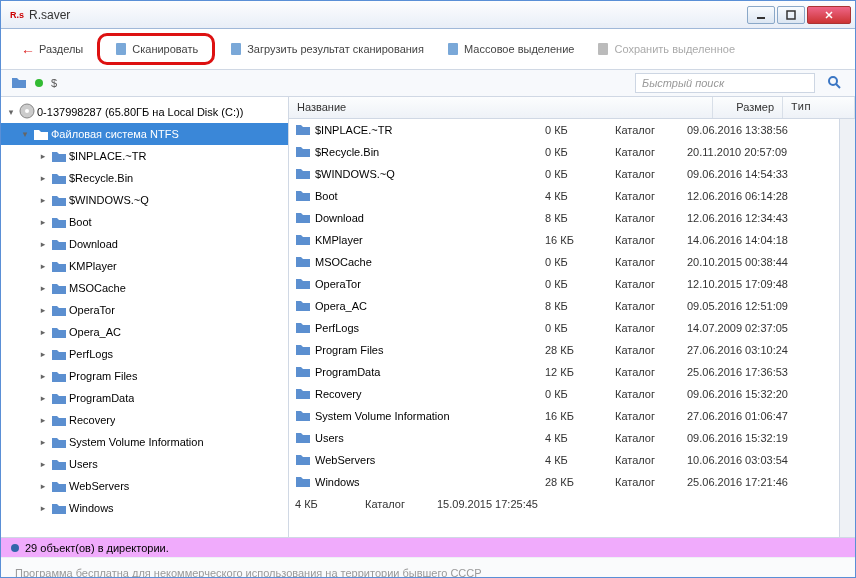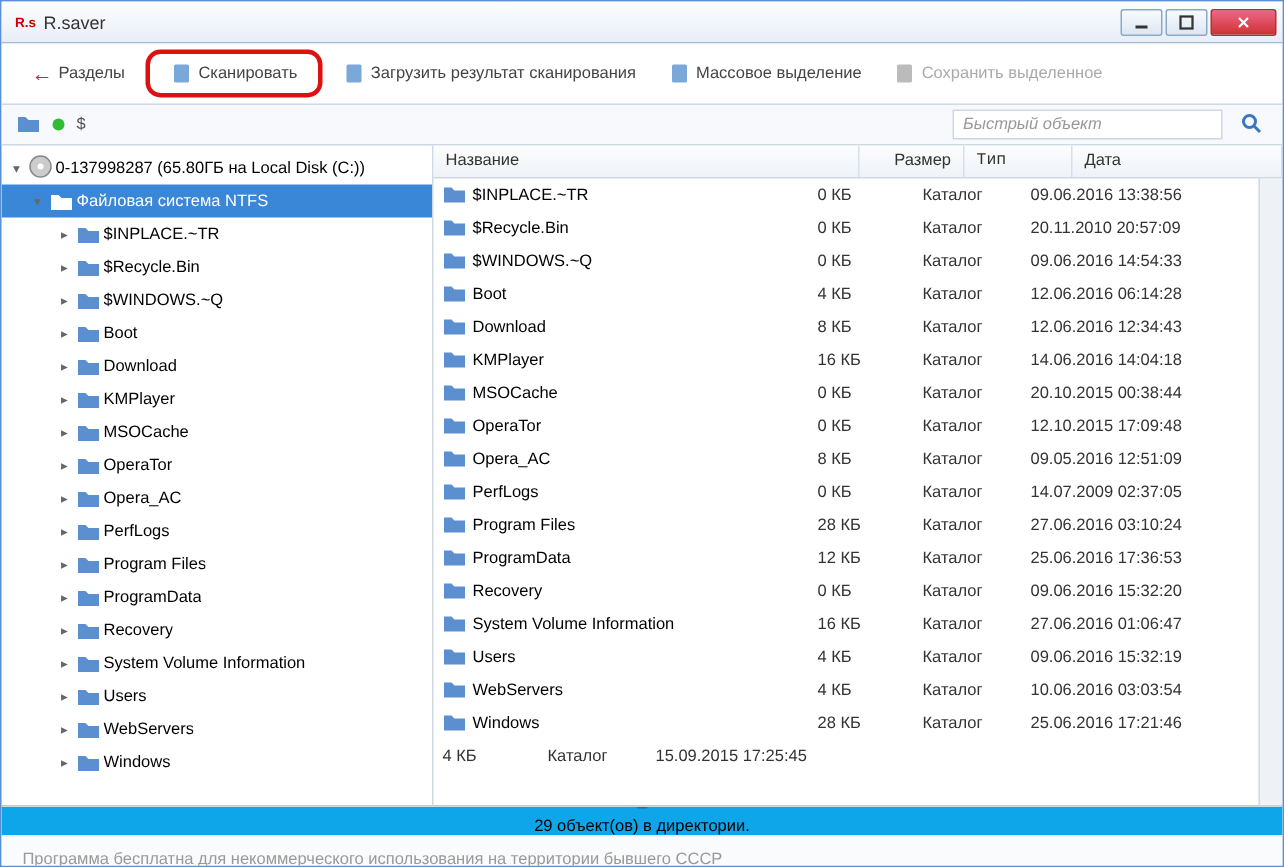--- a/index.html
+++ b/index.html
@@ -43,21 +43,21 @@
 .fl-col.type { width: 72px; font-family: Liberation Mono, monospace; }
 .fl-col.date { width: 140px; }
 .fl-body { flex: 1; overflow: hidden; }
 .fl-row { display: flex; align-items: center; height: 22px; padding-left: 6px; cursor: pointer; }
 .fl-row .fname { flex: 1; display: flex; align-items: center; gap: 4px; }
 .fl-row .fsize { width: 70px; text-align: left; color: #333; padding-right: 12px; }
 .fl-row .ftype { width: 72px; color: #333; }
 .fl-row .fdate { width: 152px; color: #333; }
 .scrollbar-v { width: 16px; background: #eef1f5; border-left: 1px solid #d0d8e4; }
 
-.statusbar { height: 20px; border-top: 1px solid #d0d8e4; display: flex; align-items: center; padding: 0 10px; gap: 6px; background: #0ea5e9; flex-direction: column; }
+.statusbar { height: 20px; border-top: 1px solid #d0d8e4; display: flex; align-items: center; padding: 0 10px; gap: 6px; background: #f0abfc; }
 .status-dot { width: 8px; height: 8px; background: #36a; border-radius: 50%; }
 .footer { height: 30px; display: flex; align-items: center; padding: 0 14px; color: #999; background: #fafbfc; border-top: 1px solid #eef1f5; }
 
 svg.folder { fill: #5b8fd0; }
 svg.folder-sel { fill: #fff; }
 svg.disk { fill: #888; }
 svg.doc-icon { fill: #7aa8d8; }
 </style>
 </head>
 <body>
@@ -117,21 +117,21 @@
   </div>
 </div>
 
 <div class="pathbar">
   <span class="path-icon"><svg class="folder" viewBox="0 0 16 14">
         <path d="M1 3 h5 l2 2 h7 v8 h-14 z"></path>
       </svg></span>
   <span class="path-dot"></span>
   <span class="path-text">$</span>
   <div class="search-box">
-    <span>Быстрый объект</span>
+    <span>Быстрый поиск</span>
   </div>
   <div class="search-btn">
     <span><svg viewBox="0 0 14 14" width="14" height="14">
           <circle cx="6" cy="6" r="4" fill="none" stroke="#3a76c4" stroke-width="2"></circle>
           <path d="M9 9 L13 13" stroke="#3a76c4" stroke-width="2"></path>
         </svg></span>
   </div>
 </div>
 
 <div class="content">
@@ -309,21 +309,20 @@
           <span class="tree-label">Windows</span>
         </div>
       </div>
   </div>
 
   <div class="filelist">
     <div class="fl-header">
       <div class="fl-col name">Название</div>
       <div class="fl-col size">Размер</div>
       <div class="fl-col type">Тип</div>
-      <div class="fl-col date">Дата</div>
     </div>
     <div style="display:flex; flex:1; overflow:hidden;">
       <div class="fl-body" id="fl-body" style="flex:1;">
           <div class="fl-row">
             <div class="fname">
               <span><svg class="folder" viewBox="0 0 16 14" width="16" height="14">
                   <path d="M1 3 h5 l2 2 h7 v8 h-14 z"></path>
                 </svg></span>
               <span>$INPLACE.~TR</span>
             </div>

